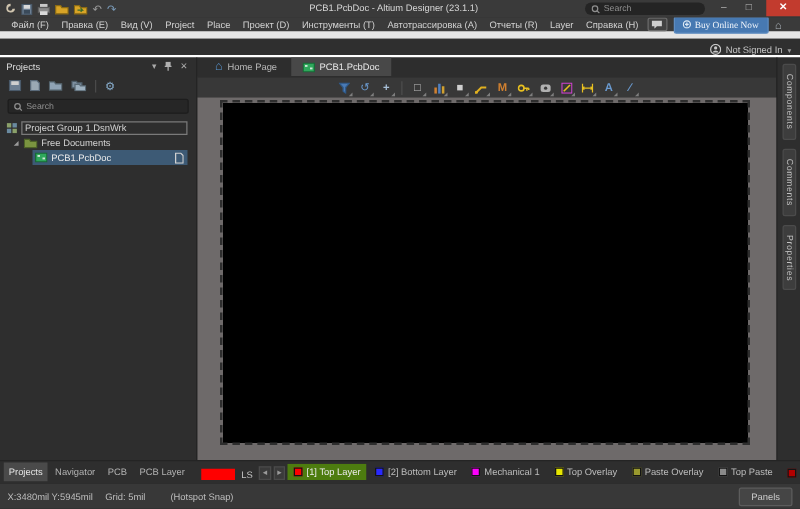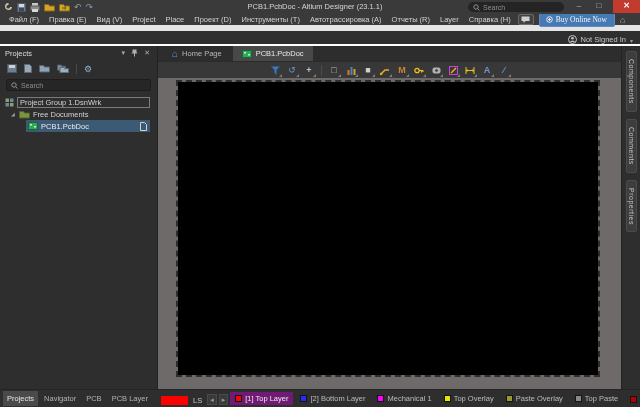--- a/index.html
+++ b/index.html
@@ -72,21 +72,21 @@
   
   .bottom-row { height:18px; background:#2e2e2e; border-top:1px solid #242424; display:flex; align-items:center; flex:0 0 auto; overflow:hidden; }
   .panel-tabs { width:158px; flex:0 0 auto; display:flex; align-items:center; padding-left:3px; gap:2px; font-size:7.5px; }
   .p-tab { padding:3px 4px; color:#b2b2b2; }
   .p-tab.active { background:#4a4a4a; color:#e4e4e4; }
   .layer-bar { flex:1; display:flex; align-items:flex-end; gap:2px; padding-left:3px; overflow:hidden; white-space:nowrap; font-size:7.5px; }
   .ls-swatch { width:27px; height:9px; flex:0 0 auto; }
   .ls-label { color:#c4c4c4; padding:0 3px; }
   .arrow-btn { color:#9a9a9a; font-size:7px; padding:1px 2px; background:#3a3a3a; border:1px solid #4a4a4a; line-height:7px; }
   .layer-tab { display:flex; align-items:center; gap:3px; padding:2px 5px; color:#bdbdbd; flex:0 0 auto; }
-  .layer-tab.active { background:#701a75; color:#ececec; }
+  .layer-tab.active { background:#4d7c0f; color:#ececec; }
   .swatch { width:7px; height:7px; border:1px solid #141414; flex:0 0 auto; }
 
   
   .statusbar { height:21px; background:#383838; border-top:1px solid #2a2a2a; display:flex; align-items:center; padding:0 6px; color:#bdbdbd; font-size:7.5px; flex:0 0 auto; }
   .sb-grid { margin-left:10px; } .sb-snap { margin-left:20px; }
   .panels-btn { margin-left:auto; background:#454545; border:1px solid #5c5c5c; border-radius:2px; padding:2px 9px; color:#cccccc; }
 
   svg { display:block; }
 </style>
 </head>
@@ -396,14 +396,20 @@
         <span>Top Paste</span>
       </span>
       <span class="layer-tab">
         <span class="swatch" style="background-color: rgb(179, 0, 0);"></span>
 
       </span>
 
     </div>
   </div>
 
+  <div class="statusbar">
+    <span>X:3480mil Y:5945mil</span>
+    <span class="sb-grid">Grid: 5mil</span>
+    <span class="sb-snap">(Hotspot Snap)</span>
+    <span class="panels-btn">Panels</span>
+  </div>
 
 </div>
 
 </body></html>

